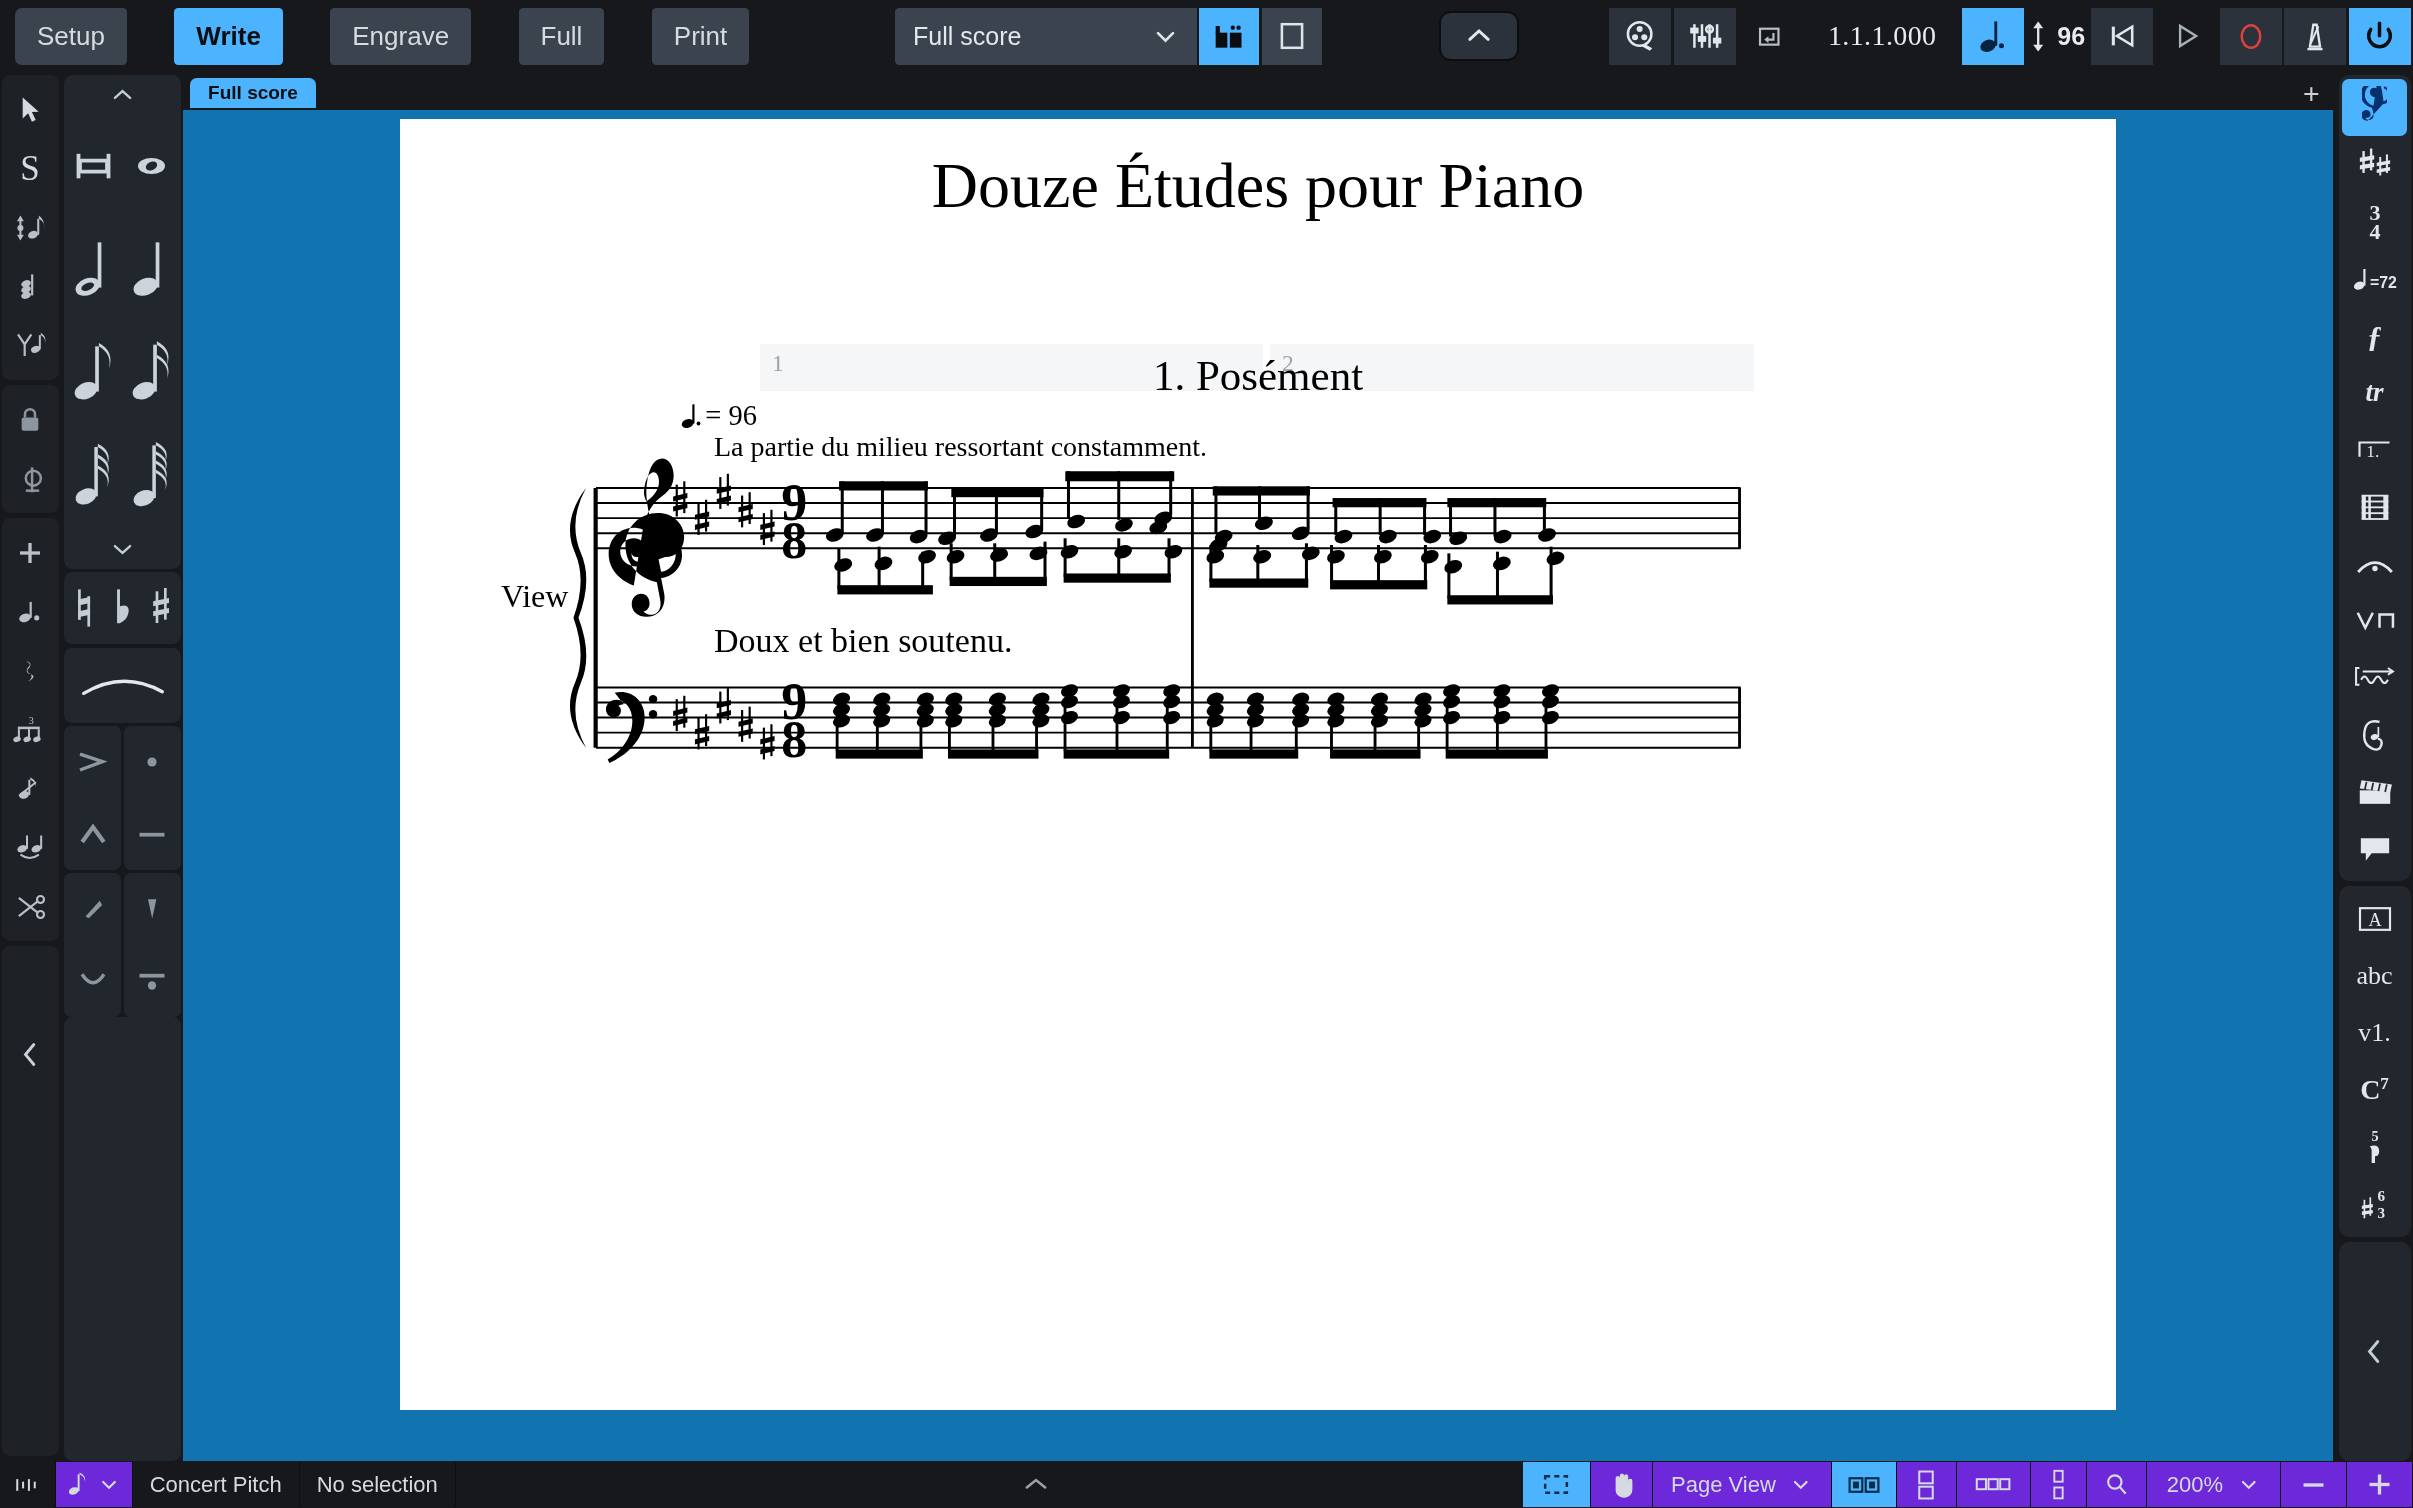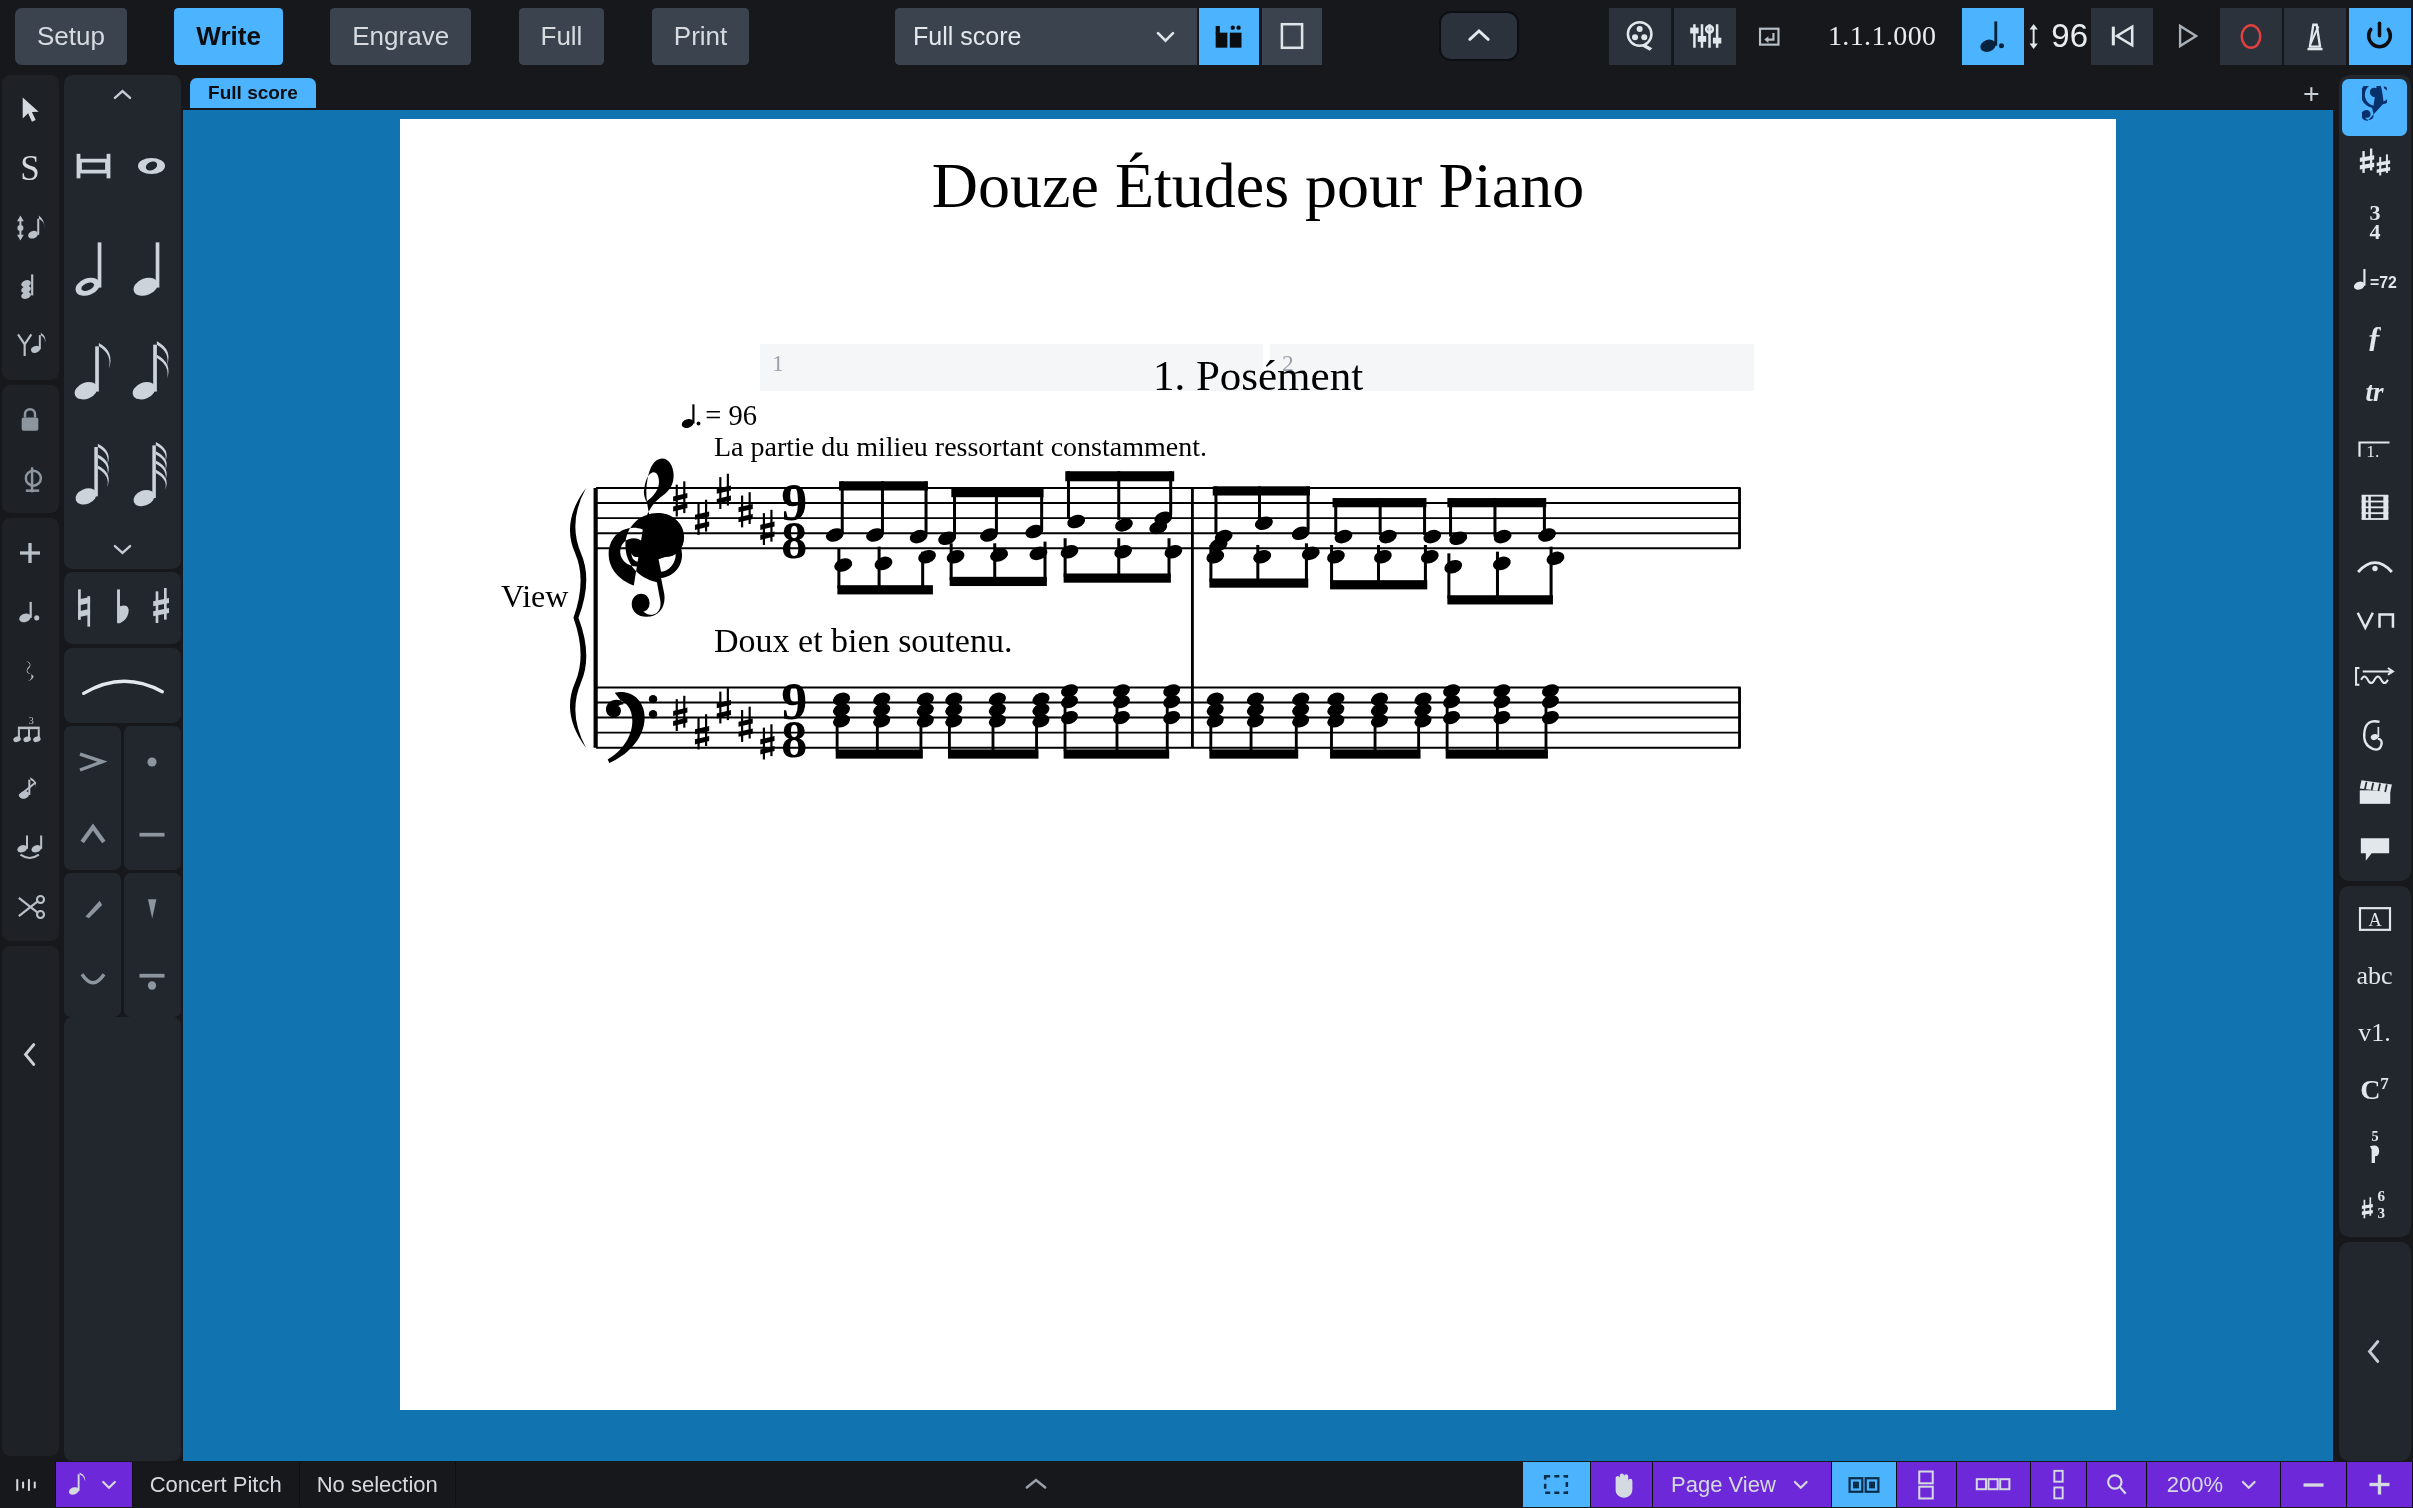--- a/index.html
+++ b/index.html
@@ -54,21 +54,21 @@
     display:flex; align-items:center; justify-content:center;
     margin-right:2.5px;
   }
   .tool-cell.flat { background:#16181c; }
   .tool-cell.on { background:#4cb3ff; }
   .pos-readout {
     color:#e8ecef; font-size:28px; letter-spacing:0.4px;
     padding:0 25px; height:57px; display:flex; align-items:center;
     background:#16181c; font-family:"Liberation Serif", serif;
   }
-  .tempo-val { color:#e8ecef; font-size:33px; margin-left:10px; }
+  .tempo-val { color:#e8ecef; font-size:25px; margin-left:10px;font-weight:bold; }
 
   
   .left-rail {
     position:absolute; left:0; top:75px; width:60px; bottom:47px;
     display:flex; flex-direction:column; align-items:center;
   }
   .rail-grp {
     background:#1e2227; border-radius:8.4px; width:57px;
     display:flex; flex-direction:column; align-items:center;
     padding:5px 0; margin-bottom:5px;

